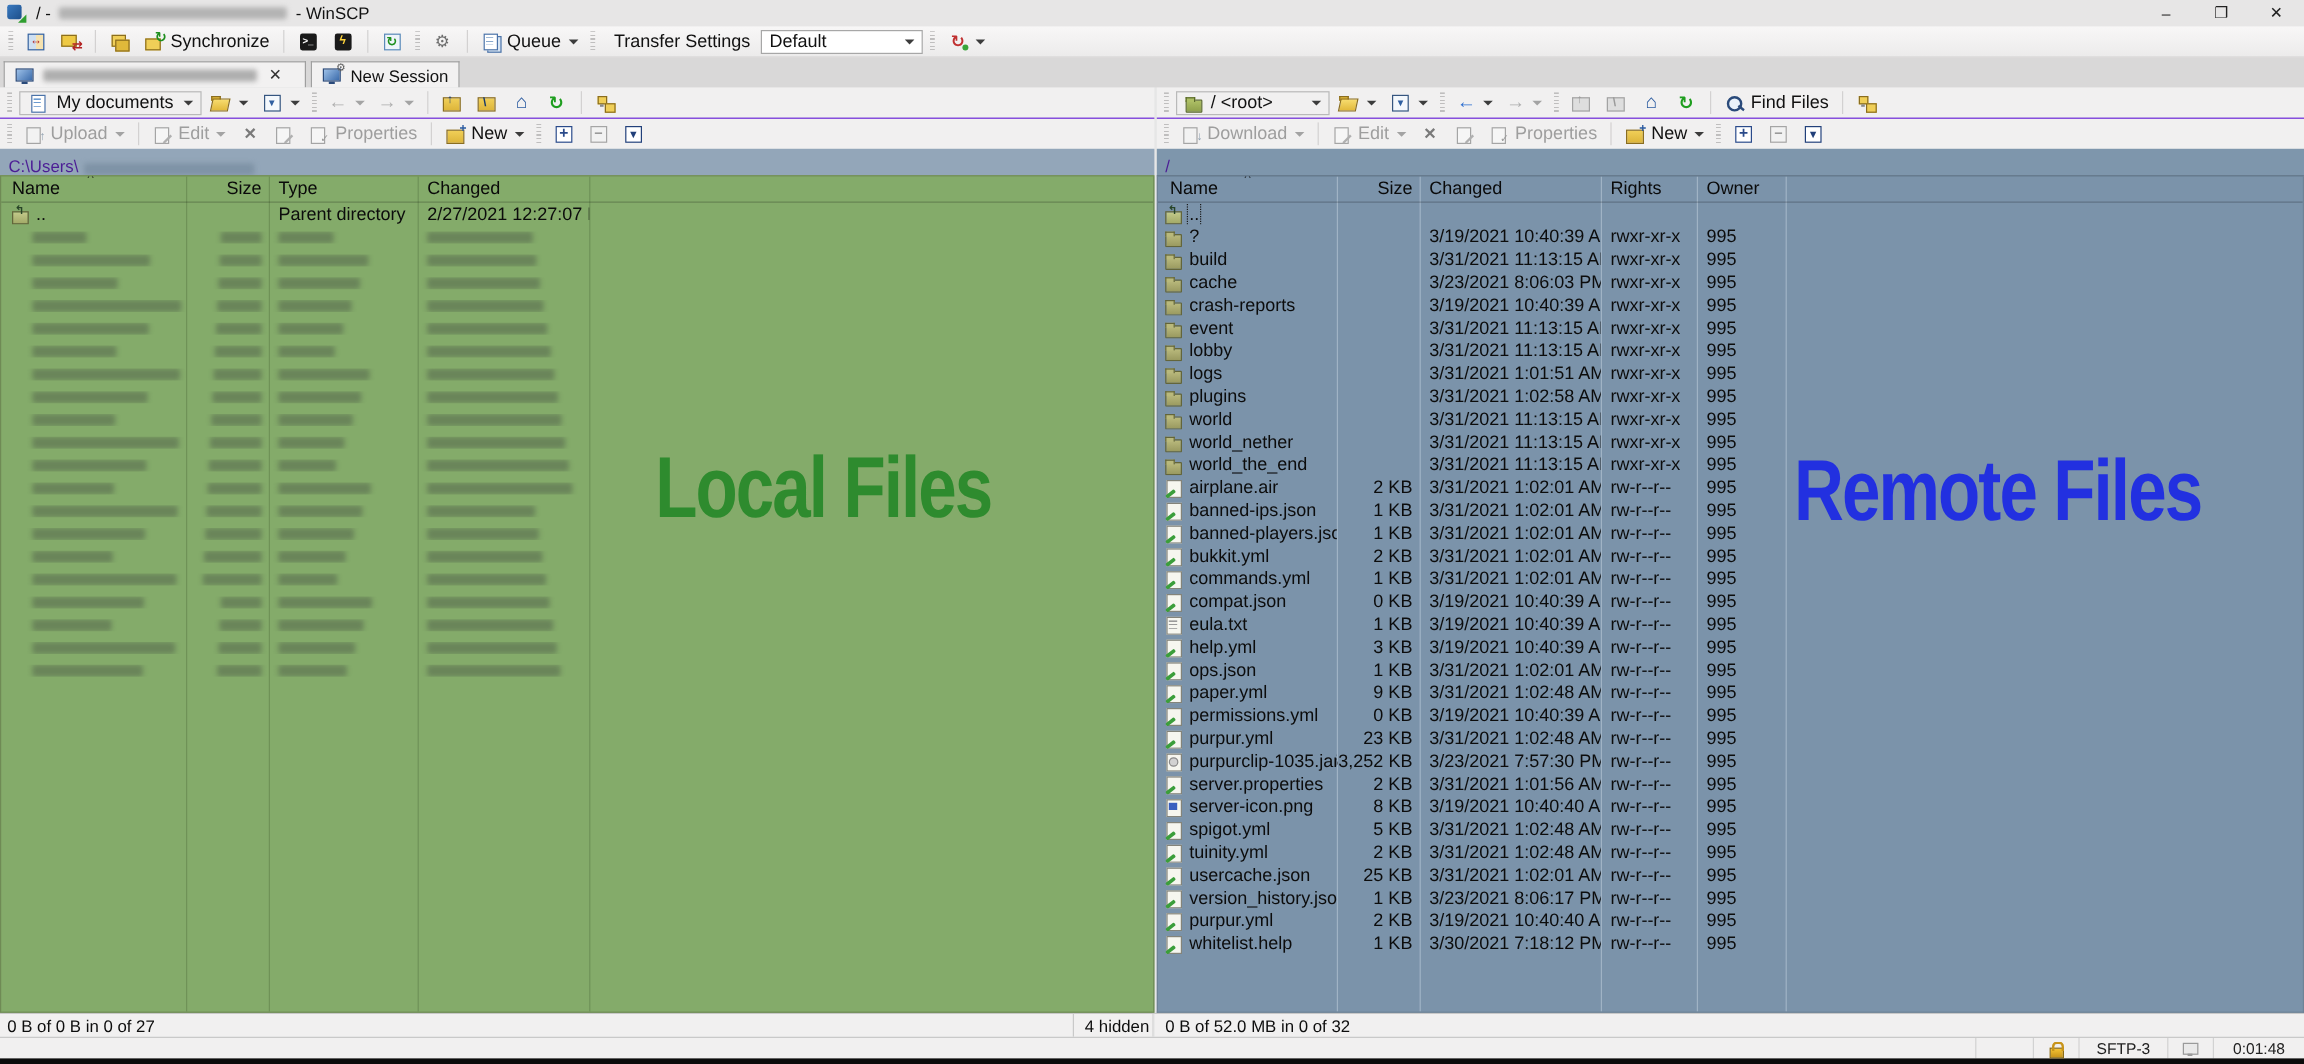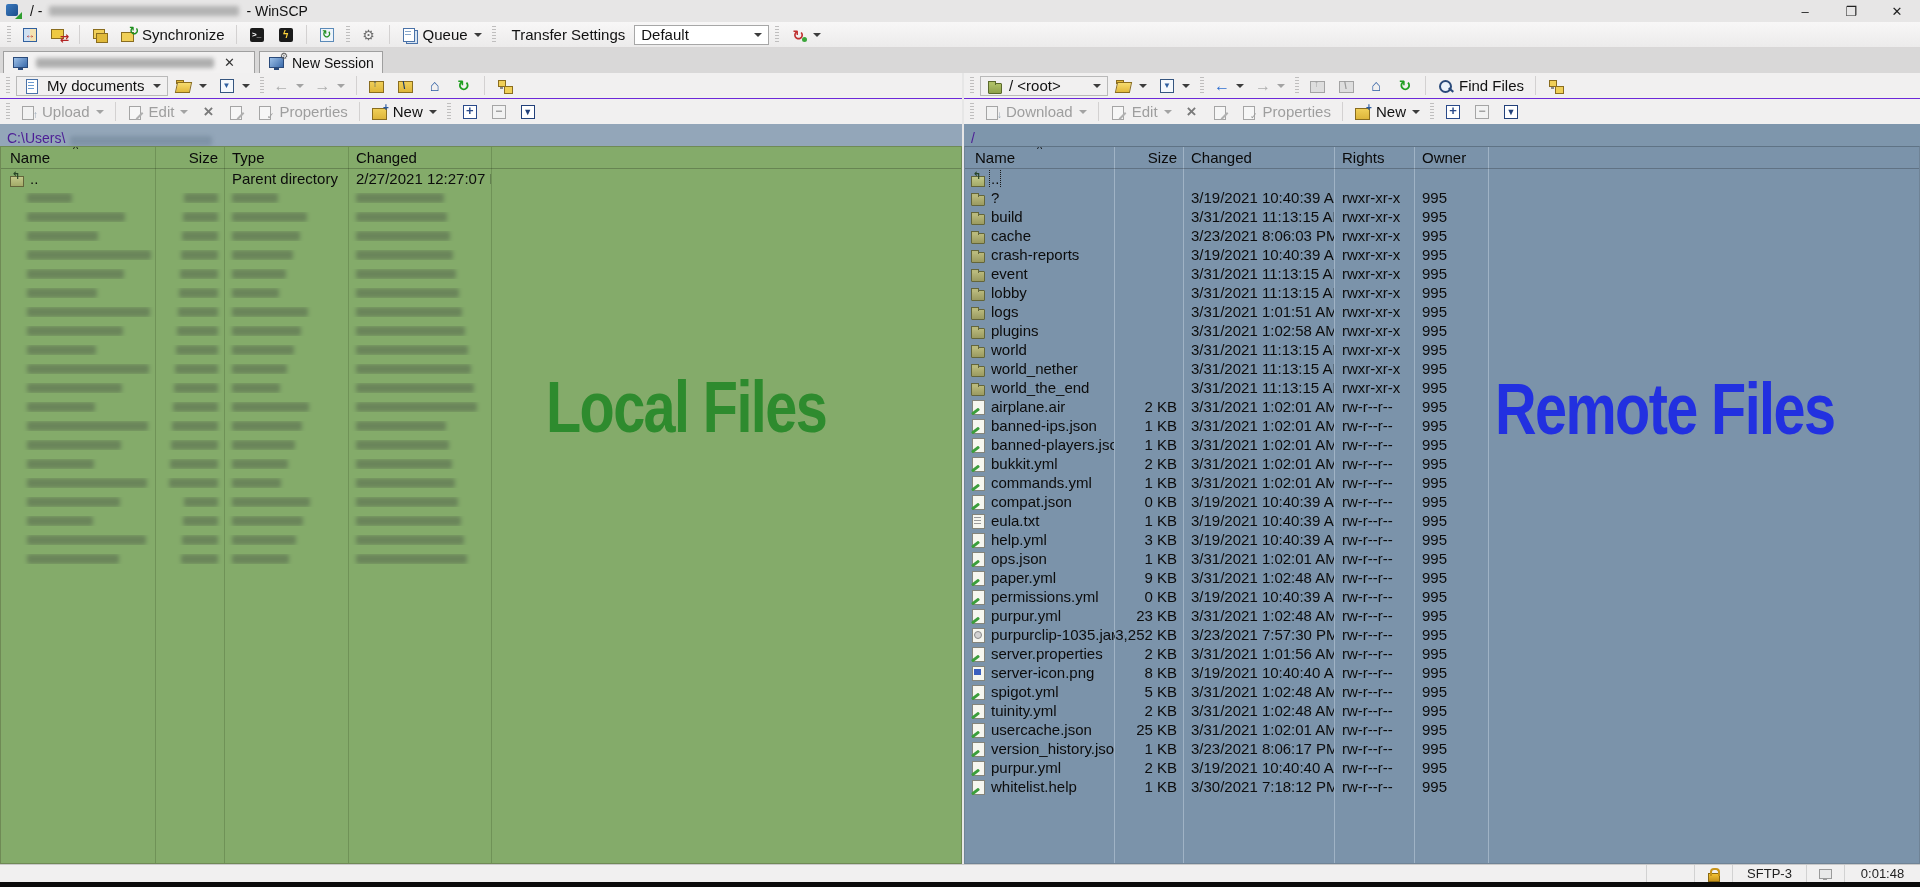--- a/index.html
+++ b/index.html
@@ -1075,20 +1075,29 @@
               <div class="cell rc-changed">3/30/2021 7:18:12 PM</div>
               <div class="cell rc-rights">rw-r--r--</div>
               <div class="cell rc-owner">995</div>
             </div>
           </div>
         <div class="overlay-label">Remote Files</div>
       </div>
     </div>
   </div>
 
+  <div class="status-row">
+    <div class="status-left">
+      <div class="status-main">0 B of 0 B in 0 of 27</div>
+      <div class="status-hidden">4 hidden</div>
+    </div>
+    <div class="status-right">
+      <span>0 B of 52.0 MB in 0 of 32</span>
+    </div>
+  </div>
 
   <div class="bottom-bar">
     <div style="flex:1"></div>
     <div class="bcell" style="width:48px"></div>
     <div class="bcell" style="width:38px">
         <span class="tico i-lock"></span>
       </div>
     <div class="bcell" style="width:74px">
         <span>SFTP-3</span>
       </div>

